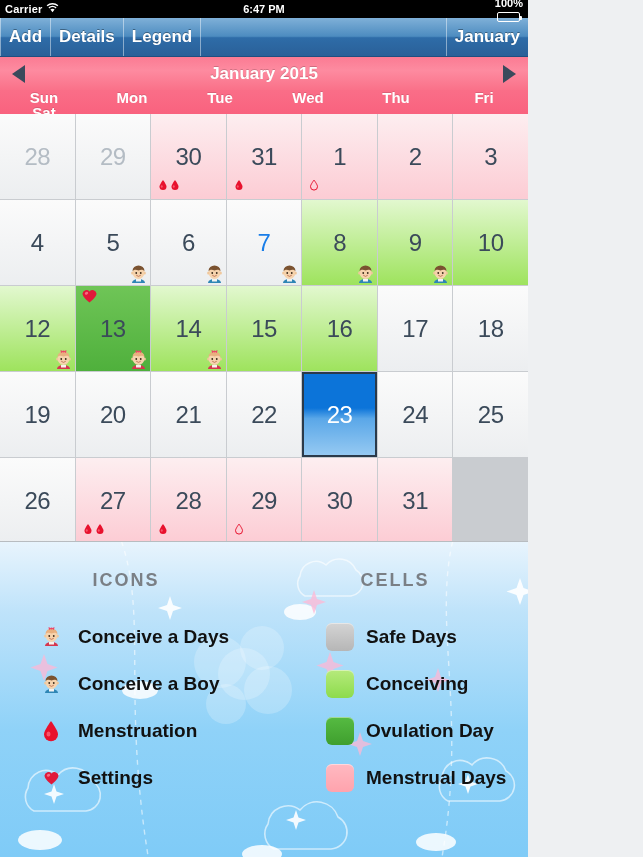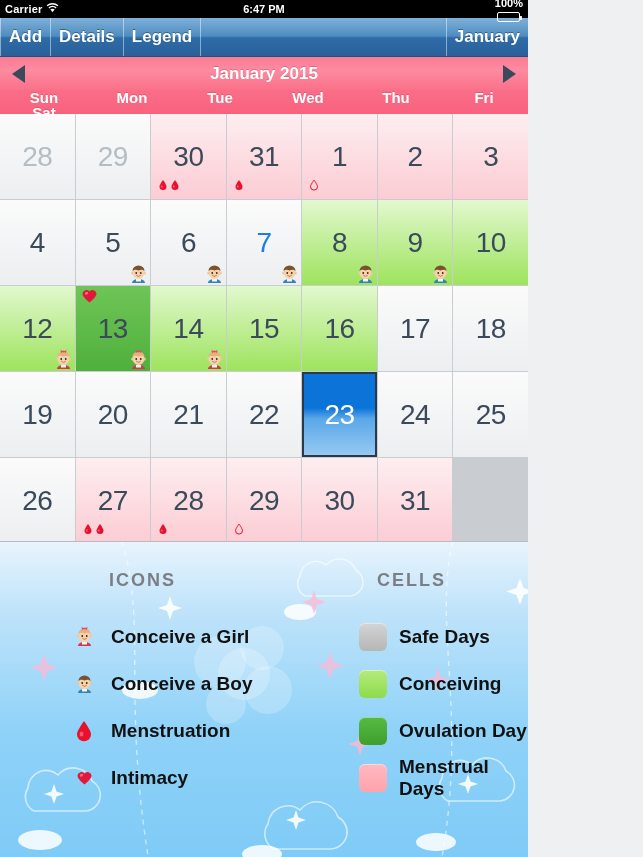--- a/index.html
+++ b/index.html
@@ -103,21 +103,21 @@
     background: #c9ccd0;
     gap: 1px;
     padding-top: 0;
   }
   .cell {
     position: relative;
     display: flex; align-items: center; justify-content: center;
     cursor: pointer; overflow: hidden;
   }
   .cell .num {
-    font-size: 28px; font-weight: normal; color: #3b4a5a;
+    font-size: 24px; font-weight: normal; color: #3b4a5a;
     letter-spacing: -.5px; line-height: 1; text-align: center;
   }
   .cell.safe   { background: linear-gradient(to bottom, #fbfbfb 0%, #eceef0 100%); }
   .cell.other  { background: linear-gradient(to bottom, #fbfbfb 0%, #eceef0 100%); }
   .cell.other .num { color: #b4bcc4; }
   .cell.menstrual { background: linear-gradient(to bottom, #fdeef0 0%, #fcccd4 100%); }
   .cell.conceiving { background: linear-gradient(to bottom, #e2f8cf 0%, #9ee35d 100%); }
   .cell.ovulation  { background: linear-gradient(to bottom, #6fc557 0%, #4fb03c 100%); }
   .cell.today .num { color: #1a7ee8; }
   .cell.selected {
@@ -143,21 +143,21 @@
     background: linear-gradient(to bottom, #e8f4fd 0%, #bfe3fa 22%, #8fd2f8 60%, #7fcbf7 100%);
     overflow: hidden;
     border-top: 1px solid #b8bcc0;
   }
   .legend .deco { position: absolute; pointer-events: none; }
   .legend-inner {
     position: relative; z-index: 3;
     display: grid; grid-template-columns: 1fr 1fr;
     padding: 28px 0 0 0; height: 100%;
   }
-  .lg-col { padding-left: 36px; margin-left: 33px; }
+  .lg-col { padding-left: 36px; }
   .lg-col.right { padding-left: 62px; }
   .lg-head {
     font-size: 18px; font-weight: bold; color: #7a7f85;
     letter-spacing: 2px; margin-bottom: 22px; text-align: center;
     padding-right: 48px;
   }
   .lg-col.right .lg-head { padding-right: 64px; }
   .lg-item {
     display: flex; align-items: center; gap: 12px; height: 47px;
   }
@@ -548,21 +548,21 @@
                   <path d="M5 14 a12 11 0 0 1 24 0 c-4 -4 -8 -3 -12 -1 c-4 -2 -8 -3 -12 1z" fill="#e8b07f"></path>
                   <path d="M17 3 l-6 -3 1 6z M17 3 l6 -3 -1 6z" fill="#ef4466"></path>
                   <circle cx="17" cy="3" r="2" fill="#ef4466"></circle>
                   <circle cx="12.5" cy="18" r="1.8" fill="#3a2a1a"></circle>
                   <circle cx="21.5" cy="18" r="1.8" fill="#3a2a1a"></circle>
                   <path d="M13 23 q4 4 8 0" stroke="#b5654b" stroke-width="1.6" fill="none" stroke-linecap="round"></path>
                   <ellipse cx="4.5" cy="18" rx="2.2" ry="3" fill="#f0c79c"></ellipse>
                   <ellipse cx="29.5" cy="18" rx="2.2" ry="3" fill="#f0c79c"></ellipse>
                 </svg>
               </span>
-              <span class="lbl">Conceive a Girl</span>
+              <span class="lbl">Conceive a Days</span>
             </div>
             <div class="lg-item">
               <span class="ico-box">
                 <svg class="baby" width="30" height="33.6" viewBox="0 0 34 38">
                   <path d="M17 30 c-8 0 -13 3.5 -13 8 l26 0 c0 -4.5 -5 -8 -13 -8z" fill="#2f86b5"></path>
                   <path d="M12 30 h10 v5 h-10z" fill="#f2f2f2"></path>
                   <ellipse cx="17" cy="17" rx="12" ry="13" fill="#f6d3ad"></ellipse>
                   <path d="M5 14 a12 11 0 0 1 24 0 c-4 -4 -8 -3 -12 -1 c-4 -2 -8 -3 -12 1z" fill="#7a5230"></path>
                   <circle cx="12.5" cy="18" r="1.8" fill="#3a2a1a"></circle>
                   <circle cx="21.5" cy="18" r="1.8" fill="#3a2a1a"></circle>
@@ -582,21 +582,21 @@
               </span>
               <span class="lbl">Menstruation</span>
             </div>
             <div class="lg-item">
               <span class="ico-box">
                 <svg class="heart-icon" width="28" height="26.040000000000003" viewBox="0 0 30 28">
                   <path d="M15 27 C5 19 1 13.5 1 9 A8 8 0 0 1 15 5 A8 8 0 0 1 29 9 C29 13.5 25 19 15 27z" fill="#e0193a"></path>
                   <ellipse cx="9" cy="8.5" rx="3.6" ry="2.6" fill="#ff8ea0" opacity=".7" transform="rotate(-28 9 8.5)"></ellipse>
                 </svg>
               </span>
-              <span class="lbl">Intimacy</span>
+              <span class="lbl">Settings</span>
             </div>
           </div>
       </div>
       <div class="lg-col right">
         <div class="lg-head">CELLS</div>
         <div id="cell-items">
             <div class="lg-item">
               <span class="sw safe"></span>
               <span class="lbl">Safe Days</span>
             </div>

